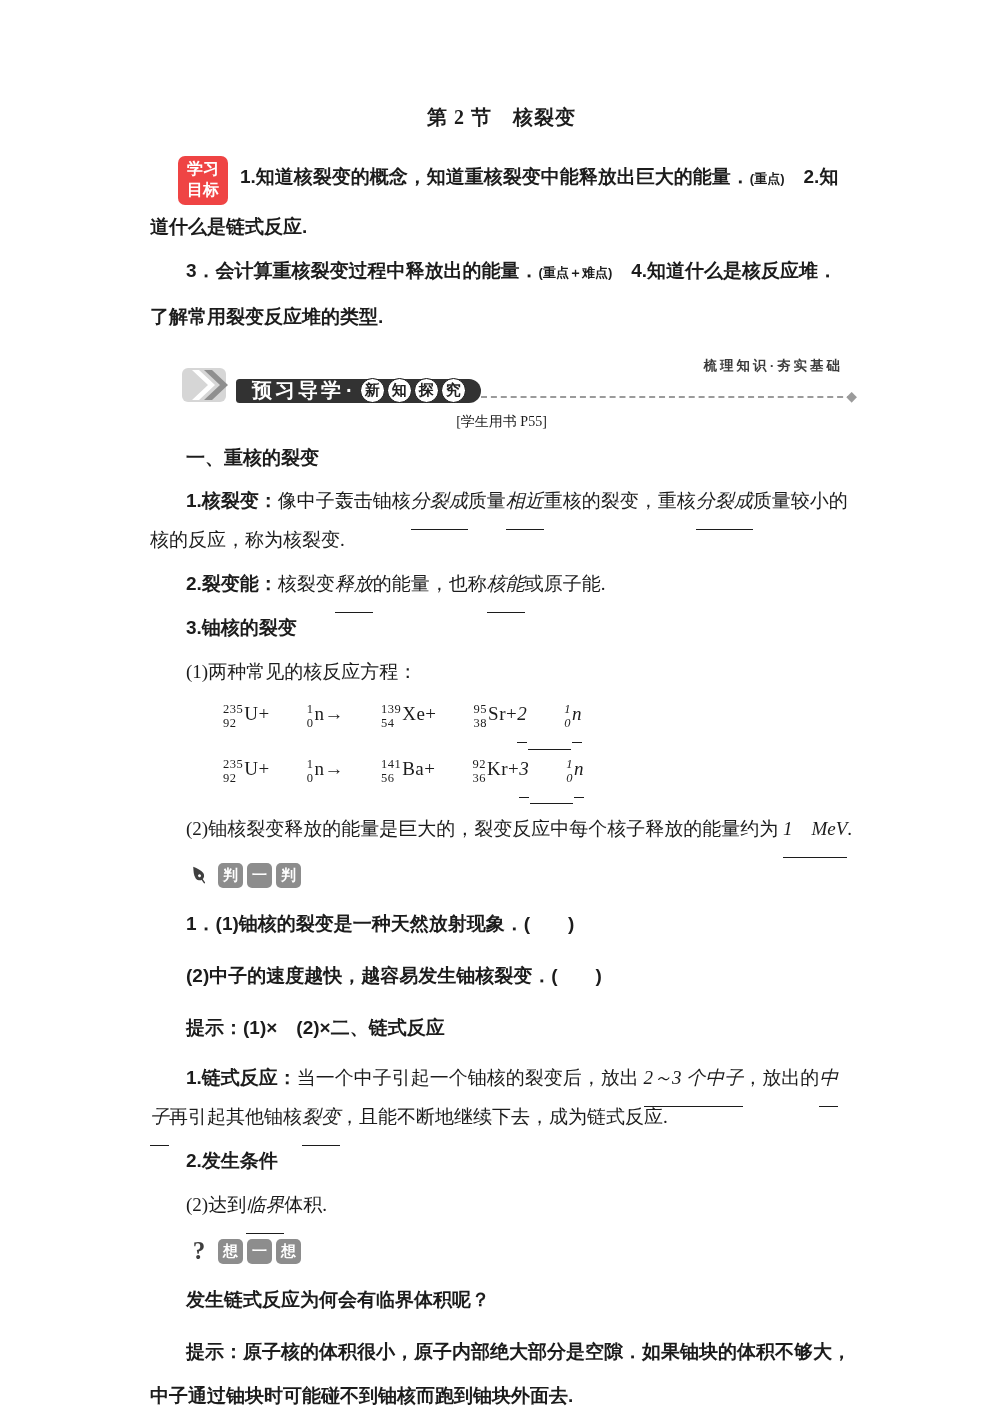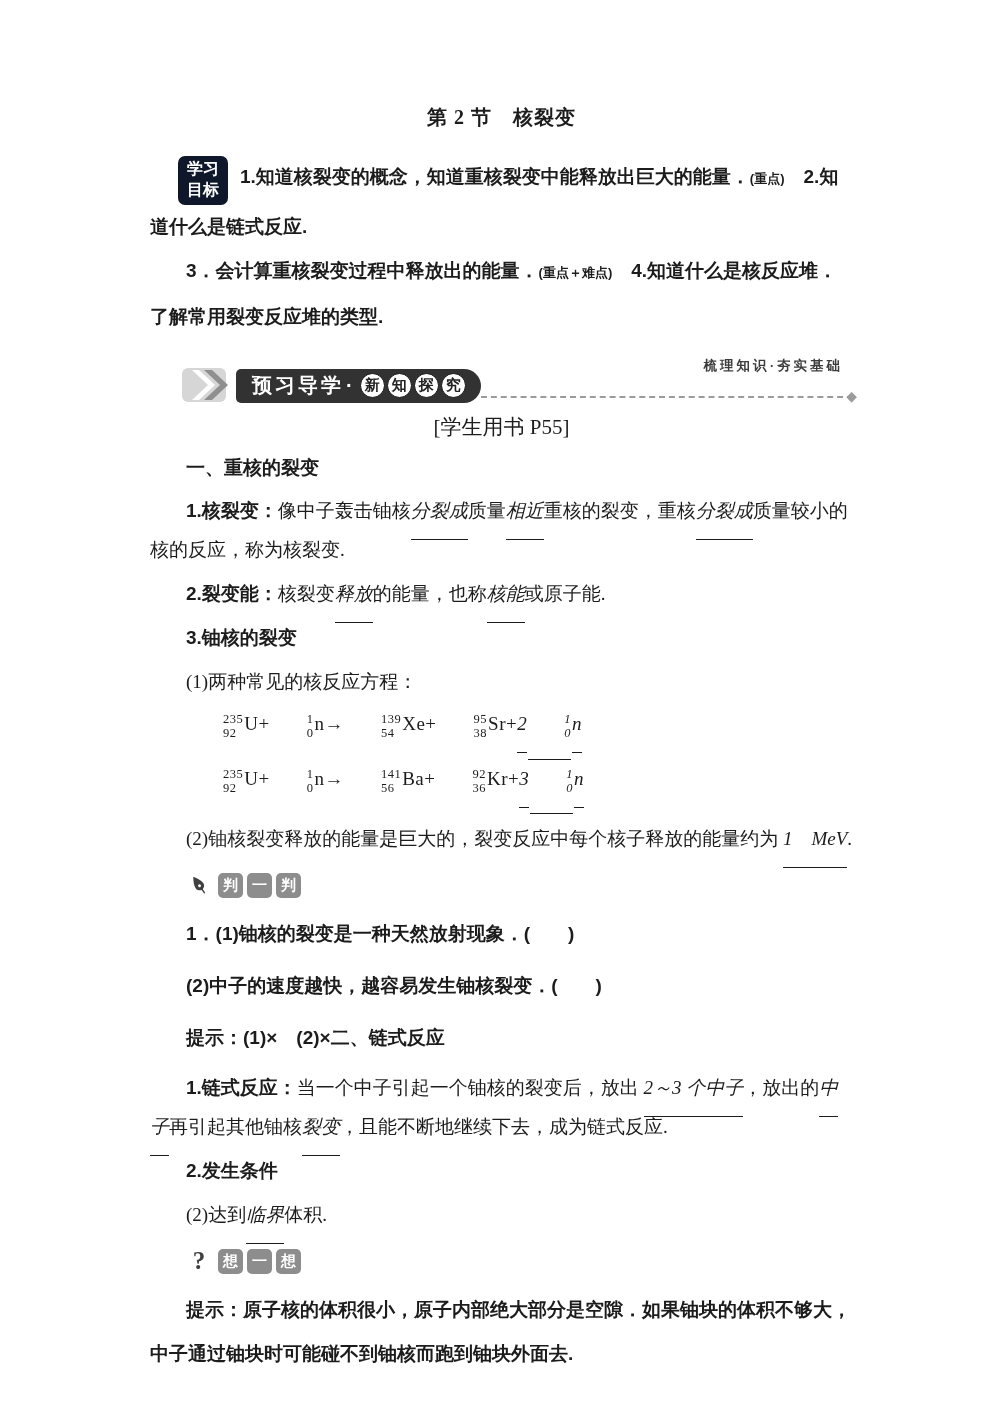--- a/index.html
+++ b/index.html
@@ -24,42 +24,42 @@
     font-family:Liberation Serif, serif;
   }
   
   .kai{font-family:"Liberation Sans","DejaVu Sans",sans-serif;font-weight:600;}
   .obj{line-height:44px;margin:0;text-indent:0;}
   .obj-first{text-indent:28px;}
   .obj-badge{
     display:inline-block;
     text-indent:0;
     width:50px;
-    background:#0f172a;
+    background:#ef4444;
     color:#fff;
     border-radius:7px;
     text-align:center;
     font-size:16px;
     line-height:1.3;
     font-weight:700;
     padding:3px 0 4px;
     vertical-align:-12px;
     margin-right:12px;
     font-family:"Liberation Sans","DejaVu Sans",sans-serif;
   }
   .note{font-weight:700;font-size:13px;}
   
   .banner{display:flex;align-items:flex-end;margin:20px 0 10px 0;padding-left:32px;height:44px;}
   .chev{width:52px;height:36px;margin-right:2px;flex:none;}
   .bar{
     flex:none;
     background:#323232;
     color:#fff;
     border-radius:5px 17px 17px 5px;
-    height:34px;
+    height:24px;
     display:flex;align-items:center;
     padding:0 14px 0 16px;
     font-family:"Liberation Sans","DejaVu Sans",sans-serif;
   }
   .bar-title{font-size:20px;font-weight:700;letter-spacing:3px;}
   .bar-dot{font-size:20px;font-weight:700;margin:0 6px 0 2px;}
   .bar-circle{
     display:inline-flex;align-items:center;justify-content:center;
     width:25px;height:25px;border-radius:50%;
     background:#fff;color:#222;
@@ -72,21 +72,21 @@
   .tail-label{
     font-size:13.5px;color:#3c3c3c;letter-spacing:3px;
     margin-bottom:21px;padding-right:10px;font-weight:600;
   }
   .tail-line{width:100%;border-top:2px dashed #9b9b9b;height:0;margin-bottom:5px;position:relative;}
   .tail-diamond{
     position:absolute;right:-4px;top:-9px;
     color:#9b9b9b;font-size:14px;line-height:1;
     font-family:"DejaVu Sans",sans-serif;
   }
-  .ref{text-align:center;margin:10px 0 14px 0;font-size:21px;}
+  .ref{text-align:center;margin:10px 0 14px 0;font-size:14px;}
   
   .h-sec{font-family:"Liberation Sans","DejaVu Sans",sans-serif;font-weight:700;font-size:19px;margin:14px 0 10px 0;text-indent:36px;}
   .body-p{line-height:39px;margin:5px 0;text-indent:36px;}
   .u{border-bottom:1.6px solid #1c1c1c;padding-bottom:18px;font-style:italic;}
   .b{font-family:"Liberation Sans","DejaVu Sans",sans-serif;font-weight:700;}
   .kai .b{font-weight:800;}
   .kai-p{line-height:44px;margin:8px 0;text-indent:36px;}
   
   .eq{line-height:35px;margin:1px 0;text-indent:36px;letter-spacing:0.5px;}
   .nuc{display:inline-block;vertical-align:-7px;line-height:1;text-align:left;margin:0 1px;}
@@ -179,15 +179,16 @@
 
   <div class="badge-row">
     <span class="badge-icon">
         <span class="q-icon">?</span>
       </span>
     <span class="badge-char">想</span>
     <span class="badge-char">一</span>
     <span class="badge-char">想</span>
   </div>
 
+  <p class="kai-p kai"><span>发生链式反应为何会有临界体积呢？</span></p>
   <p class="kai-p kai"><span class="b">提示：</span><span>原子核的体积很小，原子内部绝大部分是空隙．如果铀块的体积不够大，中子通过铀块时可能碰不到铀核而跑到铀块外面去.</span></p>
 
 </div>
 
 </body></html>

